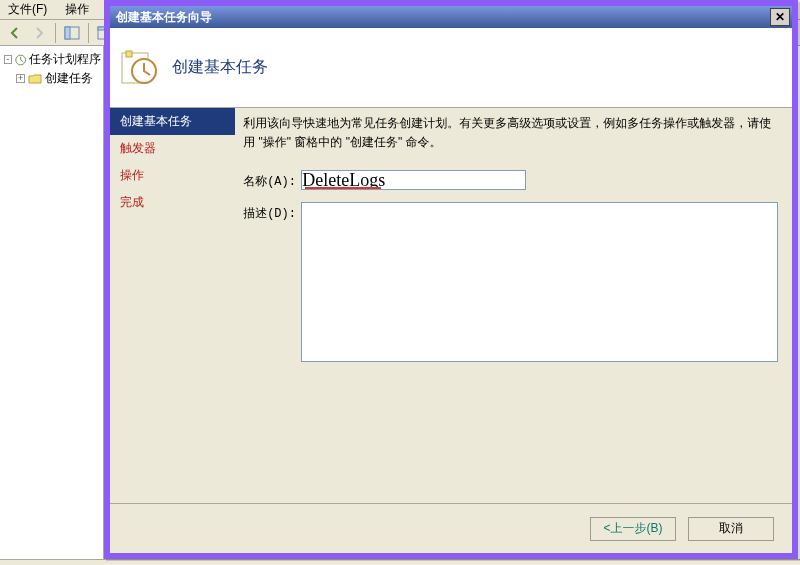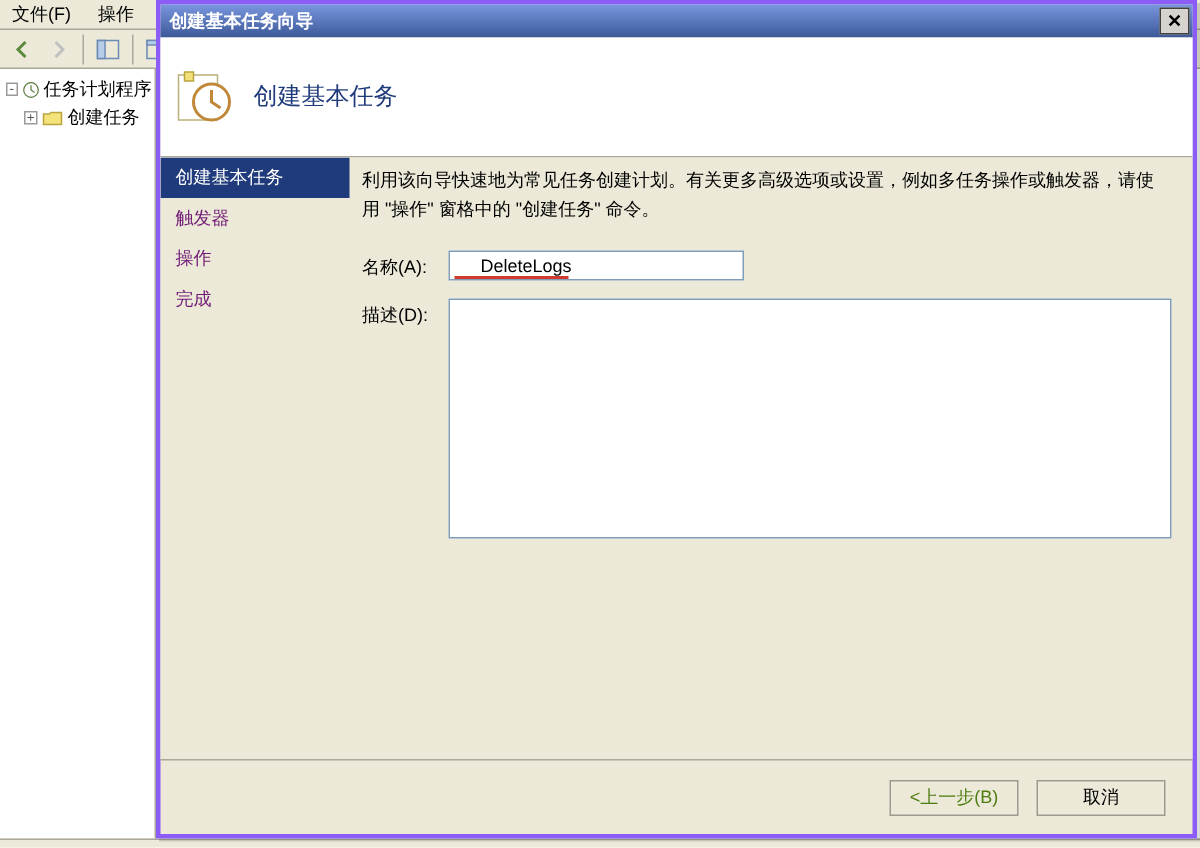--- a/index.html
+++ b/index.html
@@ -76,21 +76,21 @@
     width: 14px; height: 14px;
   }
 
   
   .wizard {
     position: absolute;
     left: 104px;
     top: 0px;
     width: 694px;
     height: 559px;
-    border: 3px solid #8b5cf6;
+    border: 6px solid #8b5cf6;
     background: #ece9d8;
     box-shadow: 2px 2px 0 rgba(0,0,0,0.15);
     display: flex;
     flex-direction: column;
   }
   .wiz-title {
     height: 22px;
     background: linear-gradient(#7a96df, #3b5998);
     color: #fff;
     display: flex;
@@ -135,21 +135,21 @@
     display: flex;
     background: #ece9d8;
     overflow: hidden;
   }
   .wiz-steps {
     width: 170px;
     padding: 0;
   }
   .step {
     padding: 5px 10px;
-    color: #701a75;
+    color: #b91c1c;
   }
   .step.active {
     background: #1f3b7b;
     color: #fff;
   }
 
   .wiz-form {
     flex: 1 1 auto;
     padding: 6px 14px 0 8px;
   }
@@ -158,29 +158,30 @@
     margin-bottom: 18px;
   }
   .form-row {
     display: flex;
     align-items: flex-start;
     margin-bottom: 12px;
   }
   .form-label {
     width: 58px;
     padding-top: 3px;
+    font-family: Liberation Mono, monospace;
   }
   .text-input {
     flex: 1 1 auto;
     height: 20px;
     border: 1px solid #7f9db9;
     background: #fff;
-    padding: 1px 20px;
-    font-family: Liberation Sans, sans-serif;
-    font-size: 12px;
+    padding: 1px 0;
+    font-family: Liberation Serif, serif;
+    font-size: 18px;
   }
   .name-underline {
     position: relative;
   }
   .name-underline::after {
     content: "";
     position: absolute;
     left: 4px;
     bottom: 1px;
     width: 76px;
@@ -212,21 +213,21 @@
     height: 24px;
     min-width: 86px;
     border: 1px solid #9e9a91;
     background: #ece9d8;
     font-family: inherit;
     font-size: 12px;
     padding: 0 10px;
     cursor: pointer;
   }
   .btn.disabled {
-    color: #4d7c0f;
+    color: #0f766e;
   }
   .btn.highlight {
     outline: 3px solid #d23a2f;
     outline-offset: 2px;
   }
 
   .statusbar {
     position: absolute;
     left: 0; right: 0; bottom: 0;
     height: 6px;

